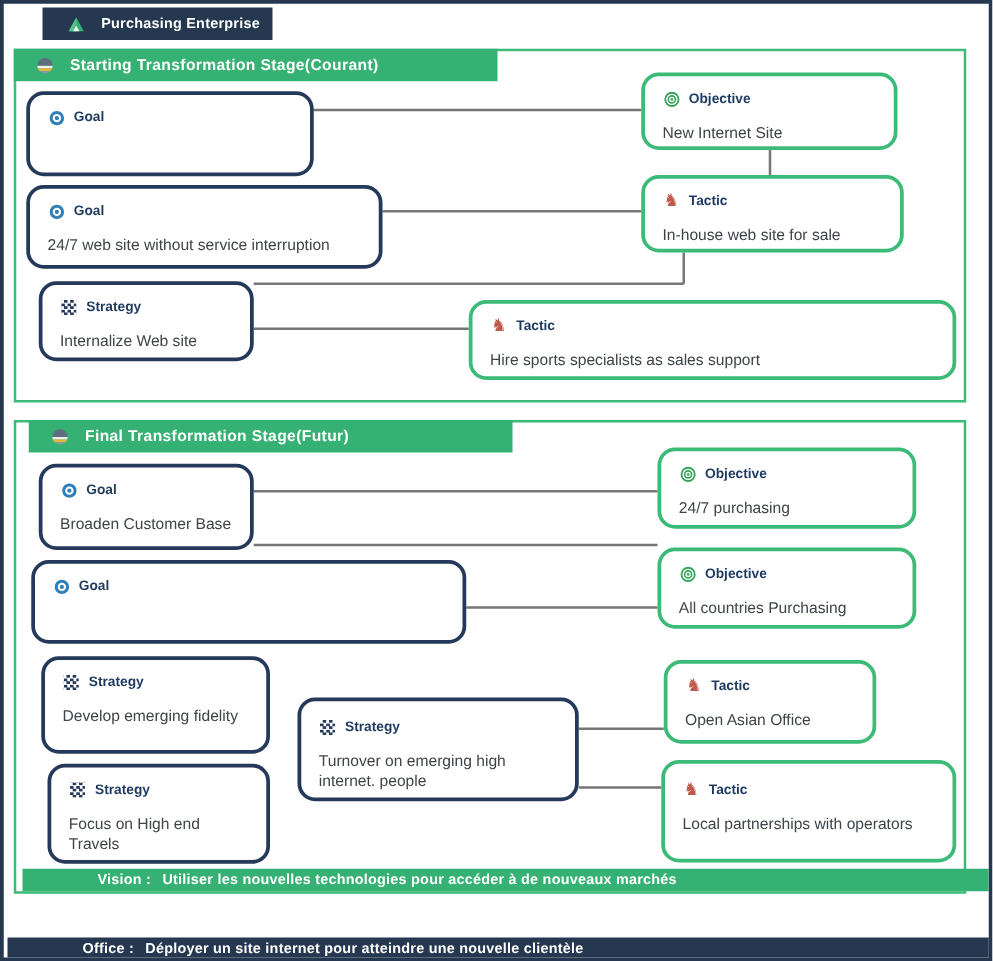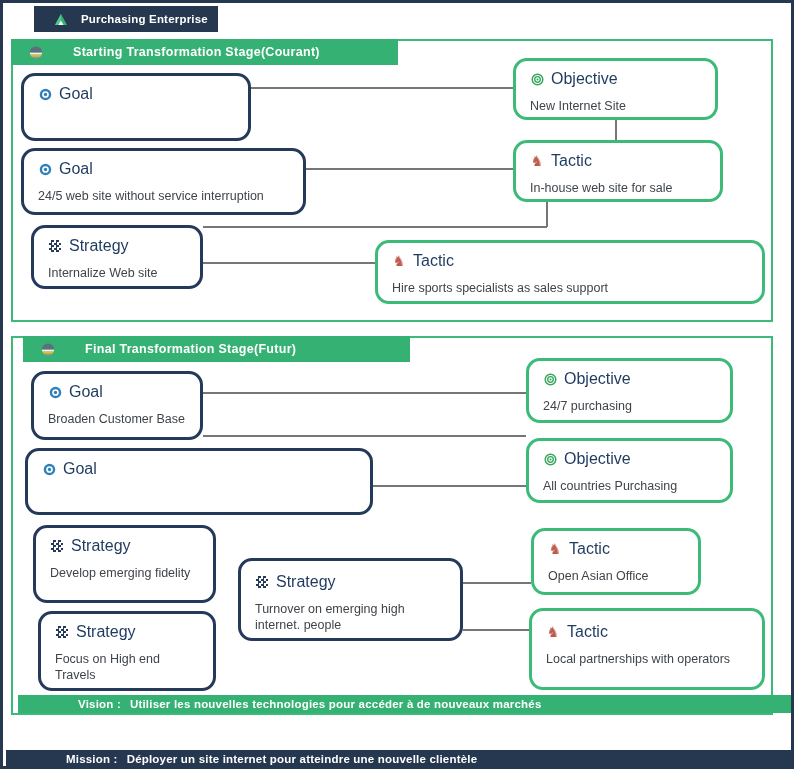--- a/index.html
+++ b/index.html
@@ -20,32 +20,32 @@
   
   .app-bar{
     position:absolute;left:3px;top:3px;width:184px;height:26px;background:var(--navy);
     display:flex;align-items:center;gap:13px;padding-left:20px;box-sizing:border-box;z-index:6;margin-left:28px;
   }
   .app-bar .title{color:#fff;font-weight:bold;font-size:11.5px;letter-spacing:.2px;}
   
   .stage{position:absolute;border:2px solid var(--border-green);box-sizing:border-box;background:transparent;z-index:0;}
   .stage-header{
     position:absolute;height:26px;background:var(--green);z-index:4;
-    display:flex;align-items:center;gap:30px;padding-left:18px;box-sizing:border-box;
+    display:flex;align-items:center;gap:13px;padding-left:18px;box-sizing:border-box;
   }
   .stage-header .stage-title{color:#fff;font-weight:bold;font-size:12.5px;letter-spacing:.3px;}
   
   .node{
     position:absolute;background:#fff;border-radius:14px;box-sizing:border-box;
     padding:11px 14px 8px 14px;display:flex;flex-direction:column;gap:12px;z-index:2;
   }
   .node.navy{border:3px solid var(--node-navy);}
   .node.green{border:3px solid var(--border-green);}
   .node-head{display:flex;align-items:center;gap:7px;line-height:14px;}
-  .node-type{font-weight:normal;font-size:16px;color:var(--label-navy);}
+  .node-type{font-weight:bold;font-size:11px;color:var(--label-navy);}
   .node-body{font-size:12.5px;color:var(--text);line-height:16px;}
   .icon{display:inline-flex;align-items:center;justify-content:center;width:14px;height:14px;flex:0 0 auto;}
   .knight{font-family:"DejaVu Sans",sans-serif;font-size:14px;line-height:14px;color:#bf5a4b;}
   .grid-icon{
     width:12px;height:12px;
     background:conic-gradient(var(--node-navy) 90deg,transparent 90deg 180deg,var(--node-navy) 180deg 270deg,transparent 270deg);
     background-size:5px 5px;
   }
   
   .line{position:absolute;background:var(--line);z-index:1;}
@@ -133,21 +133,21 @@
     <div class="node-head">
       <span class="icon">
         <svg width="13" height="13" viewBox="0 0 14 14">
             <circle cx="7" cy="7" r="6.2" fill="#2f80b9"></circle>
             <circle cx="7" cy="7" r="3.6" fill="#fff"></circle>
             <circle cx="7" cy="7" r="1.8" fill="#2f80b9"></circle>
           </svg>
       </span>
       <span class="node-type">Goal</span>
     </div>
-    <div class="node-body">24/5 web site without service interruption</div>
+    <div class="node-body">24/7 web site without service interruption</div>
   </div>
 
   <div class="node green" style="left:510px;top:137px;width:210px;height:62px">
     <div class="node-head">
       <span class="icon knight">♞</span>
       <span class="node-type">Tactic</span>
     </div>
     <div class="node-body">In-house web site for sale</div>
   </div>
 
@@ -294,17 +294,17 @@
       <span class="node-type">Tactic</span>
     </div>
     <div class="node-body">Local partnerships with operators</div>
   </div>
 
   <div class="banner vision">
     <span class="b-label">Vision :</span>
     <span class="b-text">Utiliser les nouvelles technologies pour accéder à de nouveaux marchés</span>
   </div>
   <div class="banner mission">
-    <span class="b-label">Mission :</span>
+    <span class="b-label">Office :</span>
     <span class="b-text">Déployer un site internet pour atteindre une nouvelle clientèle</span>
   </div>
 
 </div>
 
 </body></html>

